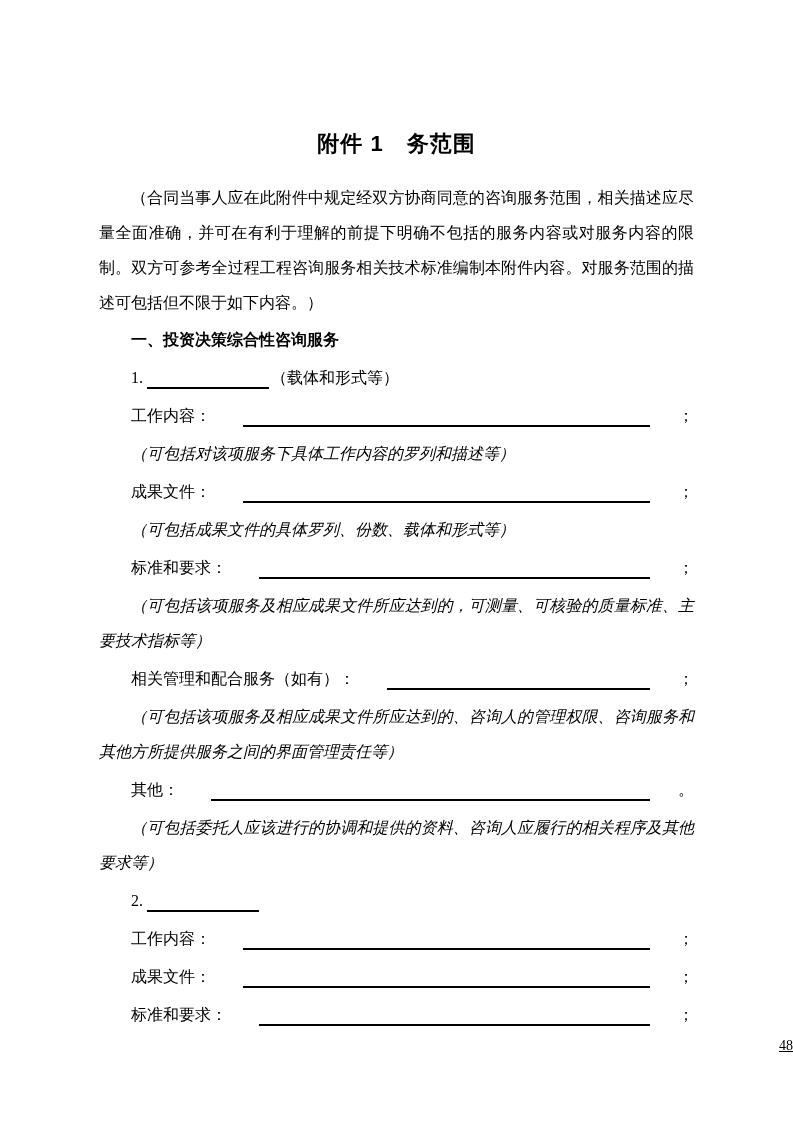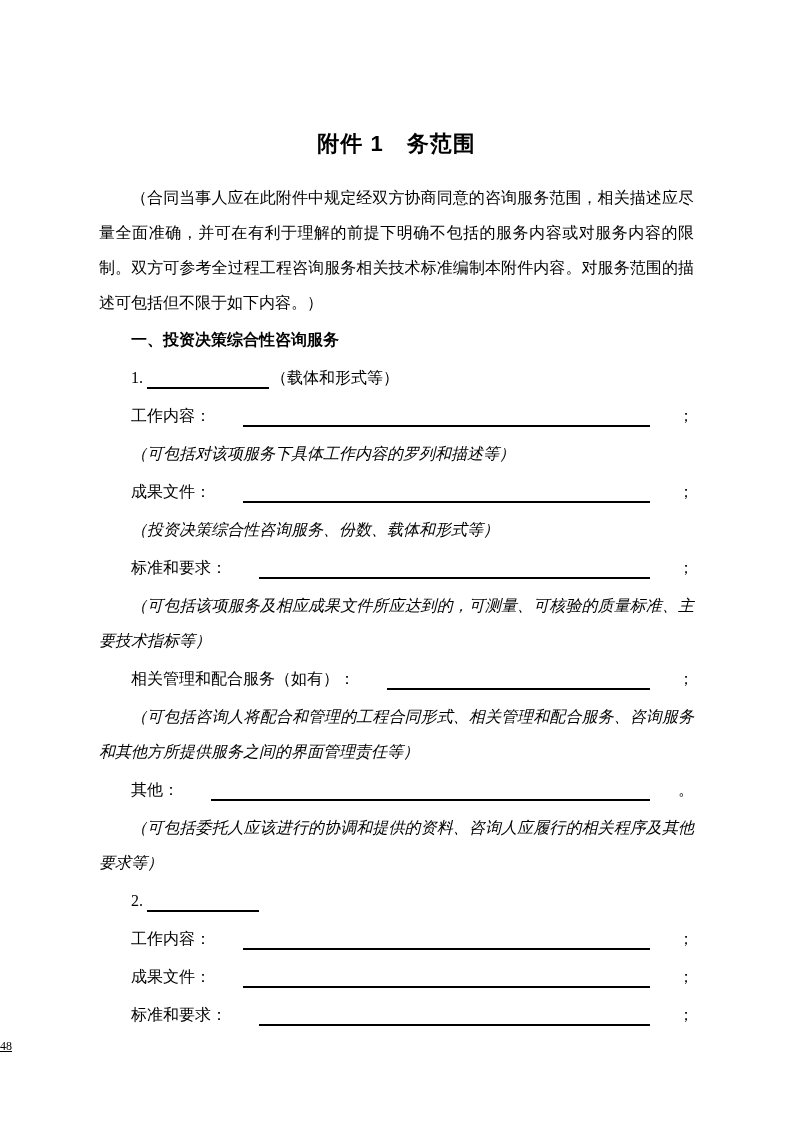--- a/index.html
+++ b/index.html
@@ -72,22 +72,22 @@
     text-indent: 2em;
     line-height: 35px;
     margin-top: 3px;
     font-style: italic;
   }
   .page-footer {
     position: absolute;
     left: 0;
     right: 0;
     bottom: 58px;
-    text-align: left;
-    font-size: 12px;
+    text-align: right;
+    font-size: 14px;
     text-decoration: underline;
   }
 </style>
 </head>
 <body>
 
 <div class="page">
 
   <div class="doc-title">附件 1　务范围</div>
 
@@ -106,35 +106,35 @@
     <span class="blank"></span>
     <span class="field-end">；</span>
   </div>
   <p class="hint">（可包括对该项服务下具体工作内容的罗列和描述等）</p>
 
   <div class="field-row">
     <span class="field-label">成果文件：</span>
     <span class="blank"></span>
     <span class="field-end">；</span>
   </div>
-  <p class="hint">（投资决策综合性咨询服务、份数、载体和形式等）</p>
+  <p class="hint">（可包括成果文件的具体罗列、份数、载体和形式等）</p>
 
   <div class="field-row">
     <span class="field-label">标准和要求：</span>
     <span class="blank"></span>
     <span class="field-end">；</span>
   </div>
   <p class="hint">（可包括该项服务及相应成果文件所应达到的，可测量、可核验的质量标准、主要技术指标等）</p>
 
   <div class="field-row">
     <span class="field-label">相关管理和配合服务（如有）：</span>
     <span class="blank"></span>
     <span class="field-end">；</span>
   </div>
-  <p class="hint">（可包括咨询人将配合和管理的工程合同形式、相关管理和配合服务、咨询服务和其他方所提供服务之间的界面管理责任等）</p>
+  <p class="hint">（可包括该项服务及相应成果文件所应达到的、咨询人的管理权限、咨询服务和其他方所提供服务之间的界面管理责任等）</p>
 
   <div class="field-row">
     <span class="field-label">其他：</span>
     <span class="blank"></span>
     <span class="field-end">。</span>
   </div>
   <p class="hint">（可包括委托人应该进行的协调和提供的资料、咨询人应履行的相关程序及其他要求等）</p>
 
   <div class="item-row">
     <span>2.</span>

